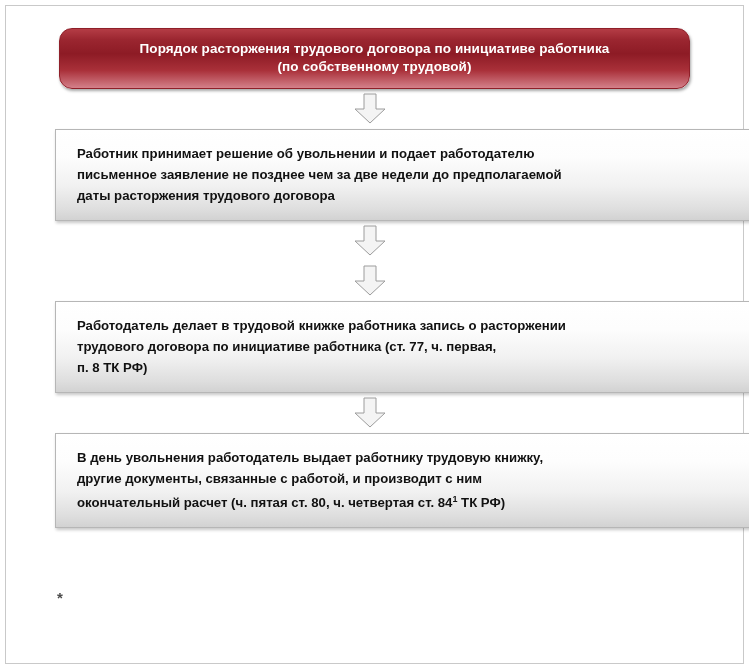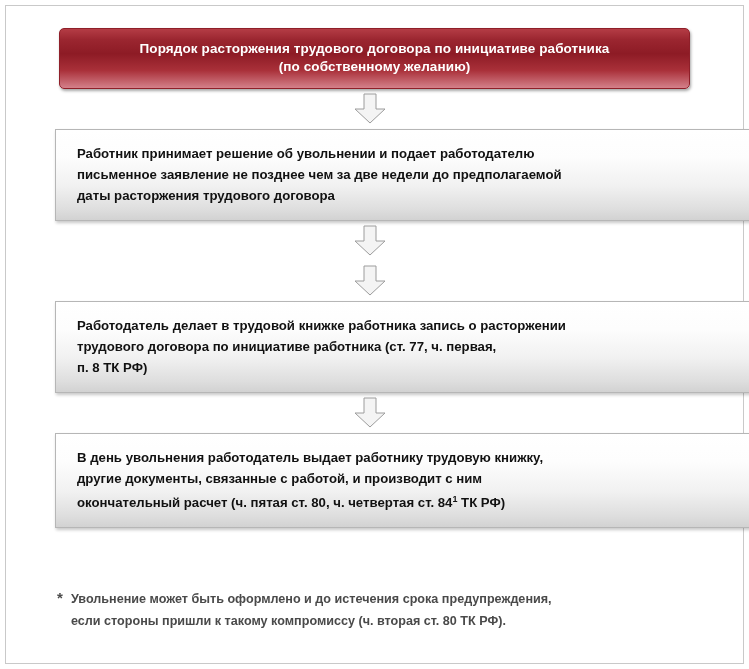--- a/index.html
+++ b/index.html
@@ -33,21 +33,21 @@
     left: 55px;
     top: 28px;
     width: 640px;
   }
 
   
   .title-box {
     position: relative;
     width: 631px;
     margin-left: 4px;
-    border-radius: 5px;
+    border-radius: 13px;
     border: 1px solid #8f1f29;
     background: linear-gradient(to bottom,
                 #b43c45 0%,
                 #9b2630 18%,
                 #8d1b25 42%,
                 #a93039 70%,
                 #d4808a 100%);
     box-shadow: 1px 2px 3px rgba(0,0,0,0.35);
     padding: 11px 14px 12px 14px;
     box-sizing: border-box;
@@ -133,21 +133,21 @@
 </head>
 <body>
 
 <div class="page">
   <div class="frame"></div>
 
   <div class="flow">
 
     <div class="title-box">
       <div class="t-line">Порядок расторжения трудового договора по инициативе работника</div>
-      <div class="t-line">(по собственному желанию)</div>
+      <div class="t-line">(по собственному трудовой)</div>
     </div>
 
     <div class="arrow-wrap">
       <div class="arrow">
         <svg width="34" height="32" viewBox="0 0 34 32">
           <polygon points="11,1 23,1 23,16 32,16 17,30 2,16 11,16" fill="#f4f4f4" stroke="#9c9c9c" stroke-width="1"></polygon>
         </svg>
       </div>
     </div>
 
@@ -192,17 +192,15 @@
       <div class="s-line"><span>В день увольнения работодатель выдает работнику трудовую книжку,
 другие документы, связанные с работой, и производит с ним
 окончательный расчет (ч. пятая ст. 80, ч. четвертая ст. 84</span><span class="sup">1</span><span> ТК РФ)</span></div>
     </div>
 
   </div>
 
   <div class="footnote">
     <div class="fn-row">
       <div class="fn-star">*</div>
-      <div class="fn-text">Увольнение может быть оформлено и до истечения срока предупреждения,
-если стороны пришли к такому компромиссу (ч. вторая ст. 80 ТК РФ).</div>
     </div>
   </div>
 </div>
 
 </body></html>

